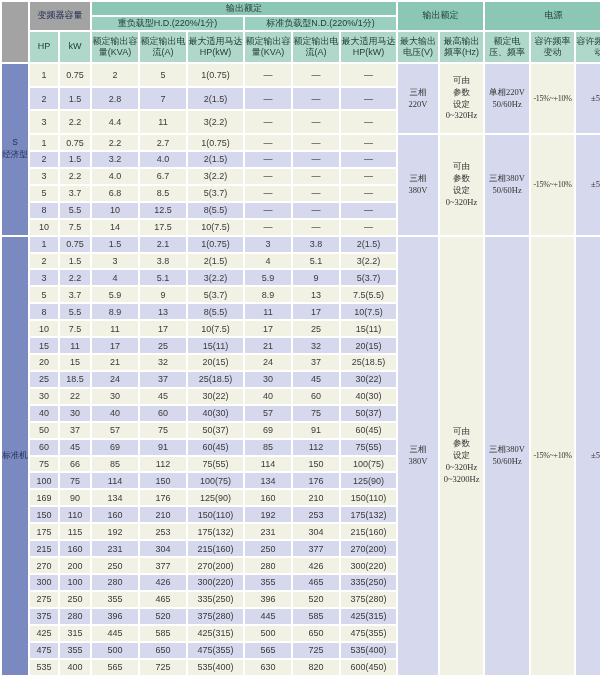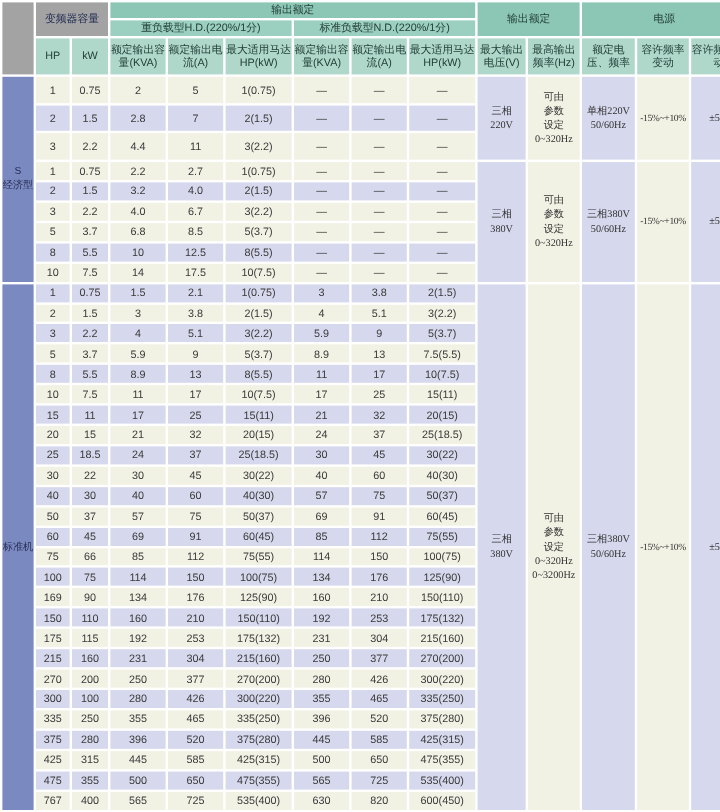--- a/index.html
+++ b/index.html
@@ -410,21 +410,21 @@
         <td class="lav">300</td>
         <td class="lav">100</td>
         <td class="lav">280</td>
         <td class="lav">426</td>
         <td class="lav">300(220)</td>
         <td class="lav">355</td>
         <td class="lav">465</td>
         <td class="lav">335(250)</td>
       </tr>
       <tr>
-        <td class="cream">335</td>
+        <td class="cream">275</td>
         <td class="cream">250</td>
         <td class="cream">355</td>
         <td class="cream">465</td>
         <td class="cream">335(250)</td>
         <td class="cream">396</td>
         <td class="cream">520</td>
         <td class="cream">375(280)</td>
       </tr>
       <tr>
         <td class="lav">375</td>
@@ -450,21 +450,21 @@
         <td class="lav">475</td>
         <td class="lav">355</td>
         <td class="lav">500</td>
         <td class="lav">650</td>
         <td class="lav">475(355)</td>
         <td class="lav">565</td>
         <td class="lav">725</td>
         <td class="lav">535(400)</td>
       </tr>
       <tr>
-        <td class="cream">767</td>
+        <td class="cream">535</td>
         <td class="cream">400</td>
         <td class="cream">565</td>
         <td class="cream">725</td>
         <td class="cream">535(400)</td>
         <td class="cream">630</td>
         <td class="cream">820</td>
         <td class="cream">600(450)</td>
       </tr>
     </tbody>
 </table>

